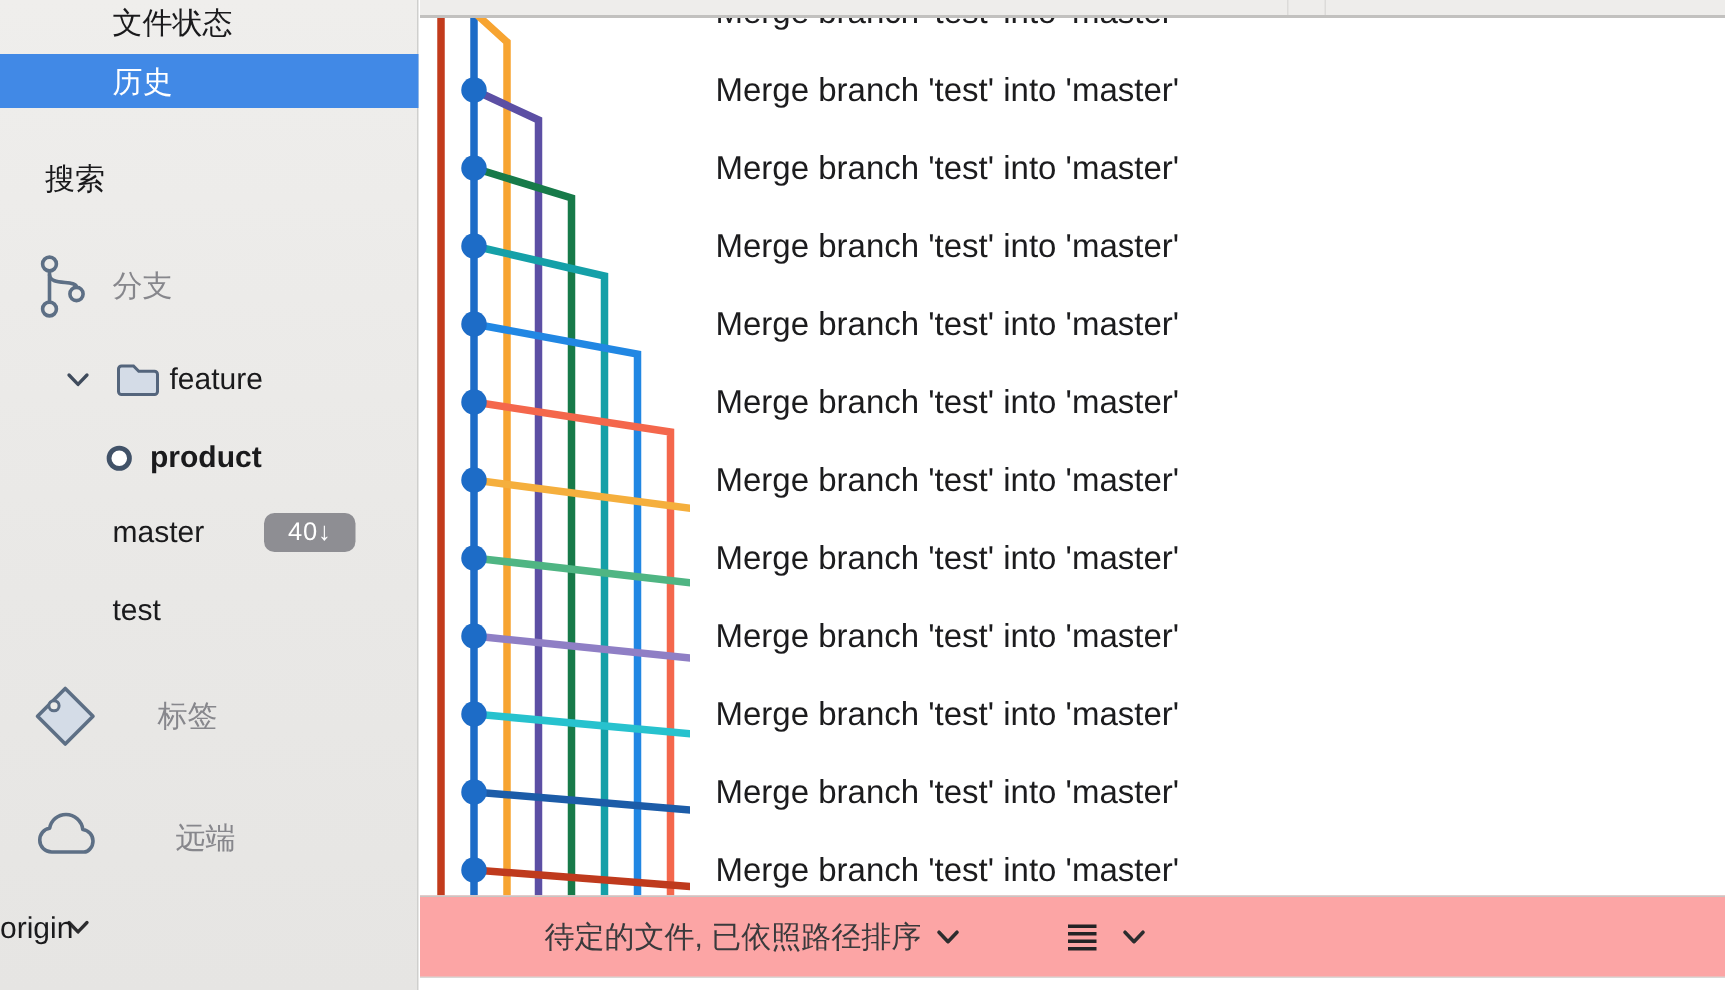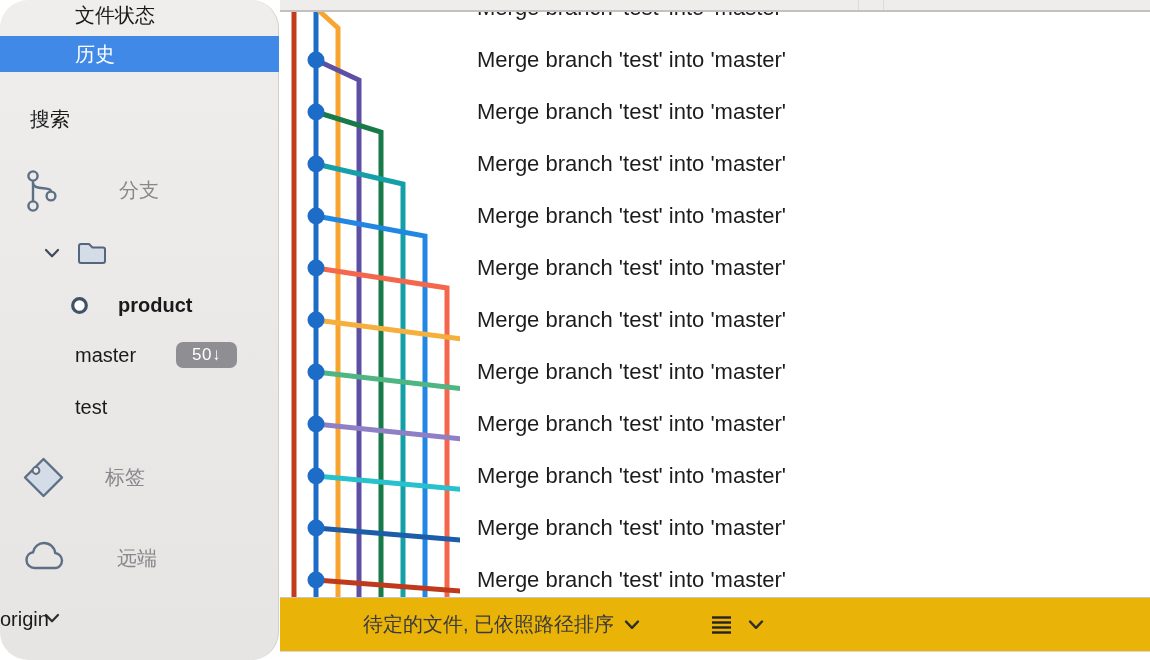--- a/index.html
+++ b/index.html
@@ -2,21 +2,21 @@
 <html><head>
 <meta charset="utf-8">
 <style>
   html,body{margin:0;padding:0;background:#ffffff;}
   .app{position:relative;width:1150px;height:660px;overflow:hidden;
        font-family:"Liberation Sans",sans-serif;background:#ffffff;}
 
   
   .sidebar{position:absolute;left:0;top:0;width:279px;height:660px;
            background:linear-gradient(180deg,#efeeec 0%,#e9e8e6 60%,#e6e5e3 100%);
-           border-right:1px solid #cfcfcd;box-sizing:border-box;border-radius:28px;}
+           border-right:1px solid #cfcfcd;box-sizing:border-box;}
   .side-row{position:absolute;left:0;width:279px;height:28px;display:flex;align-items:center;
             font-size:20px;color:#1a1a1c;box-sizing:border-box;white-space:nowrap;}
   .side-row.selected{background:#4189e6;color:#ffffff;height:36px;}
   .side-row.section{color:#87878c;}
   .side-row.bold{font-weight:bold;}
   .side-icon{position:absolute;display:block;}
   .badge{position:absolute;left:176px;top:1px;width:61px;height:26px;border-radius:7px;
          background:#8e8e93;color:#ffffff;font-size:17px;display:flex;align-items:center;
          justify-content:center;letter-spacing:0.5px;}
 
@@ -24,21 +24,21 @@
   .main{position:absolute;left:280px;top:0;width:870px;height:660px;background:#ffffff;}
   .top-strip{position:absolute;left:0;top:0;width:870px;height:10px;background:#eeedeb;
              border-bottom:2px solid #c2c1bf;z-index:5;}
   .strip-divider{position:absolute;top:0;width:1px;height:10px;background:#dcdbd9;}
   .graph-svg{position:absolute;left:3px;top:0;width:177px;height:597px;z-index:1;}
   .commit-list{position:absolute;left:0;top:0;width:870px;height:597px;z-index:1;}
   .commit-row{position:absolute;left:185px;height:28px;display:flex;align-items:center;
               font-size:22px;color:#1c1c1e;white-space:nowrap;margin-left:12px;}
 
   
-  .bottom-bar{position:absolute;left:0;top:597px;width:870px;height:53px;background:#eab308;
+  .bottom-bar{position:absolute;left:0;top:597px;width:870px;height:53px;background:#fca5a5;
               border-top:1px solid #c7c6c4;border-bottom:1px solid #d9d8d6;z-index:6;box-sizing:content-box;}
   .pending{position:absolute;left:83px;top:0;height:53px;display:flex;align-items:center;gap:10px;
            font-size:20px;color:#3a3a3c;}
   .view-toggle{position:absolute;left:431px;top:0;height:53px;display:flex;align-items:center;gap:16px;}
 </style>
 </head>
 <body>
 
 <div class="app">
 
@@ -56,41 +56,44 @@
       <span>搜索</span>
     </div>
 
     <svg class="side-icon" style="left:26px;top:169px;" width="32" height="44" viewBox="0 0 32 44">
       <circle cx="7" cy="7" r="4.6" fill="none" stroke="#5d6f85" stroke-width="2.4"></circle>
       <line x1="7" y1="11.8" x2="7" y2="32.2" stroke="#5d6f85" stroke-width="2.4"></line>
       <circle cx="7" cy="37" r="4.6" fill="none" stroke="#5d6f85" stroke-width="2.4"></circle>
       <path d="M7 14 C7 22 25 17 25 22.5" fill="none" stroke="#5d6f85" stroke-width="2.4"></path>
       <circle cx="25" cy="27" r="4.4" fill="none" stroke="#5d6f85" stroke-width="2.4"></circle>
     </svg>
-    <div class="side-row section" style="top:176px;padding-left:75px;margin-left:44px;">
+    <div class="side-row section" style="top:176px;padding-left:75px;">
       <span>分支</span>
     </div>
 
     <svg class="side-icon" style="left:44px;top:247px;" width="16" height="12" viewBox="0 0 16 12">
       <polyline points="2,3 8,9.3 14,3" fill="none" stroke="#3f4b5c" stroke-width="2.2" stroke-linecap="round" stroke-linejoin="round"></polyline>
     </svg>
     <svg class="side-icon" style="left:77px;top:240px;" width="30" height="26" viewBox="0 0 30 26">
       <path d="M2 6 C2 4.9 2.9 4 4 4 H12 L15.5 7.5 H26 C27.1 7.5 28 8.4 28 9.5 V21 C28 22.1 27.1 23 26 23 H4 C2.9 23 2 22.1 2 21 Z" fill="#d4dce7" stroke="#54657c" stroke-width="2"></path>
     </svg>
+    <div class="side-row" style="top:239px;padding-left:113px;">
+      <span>feature</span>
+    </div>
 
     <svg class="side-icon" style="left:70px;top:296px;" width="19" height="19" viewBox="0 0 19 19">
       <circle cx="9.5" cy="9.5" r="6.8" fill="#ffffff" stroke="#415268" stroke-width="3.2"></circle>
     </svg>
-    <div class="side-row bold" style="top:291px;padding-left:100px;margin-left:18px;">
+    <div class="side-row bold" style="top:291px;padding-left:100px;">
       <span>product</span>
     </div>
 
     <div class="side-row" style="top:341px;padding-left:75px;">
       <span>master</span>
-      <span class="badge">50↓</span>
+      <span class="badge">40↓</span>
     </div>
 
     <div class="side-row" style="top:393px;padding-left:75px;">
       <span>test</span>
     </div>
 
     <svg class="side-icon" style="left:23px;top:457px;" width="42" height="42" viewBox="0 0 42 42">
       <path d="M20.5 2 L39 20.5 L20.5 39 L2 20.5 Z" fill="#d4dce7" stroke="#5d6f85" stroke-width="2.4" stroke-linejoin="round"></path>
       <circle cx="13" cy="13.5" r="3.4" fill="#ebebe9" stroke="#5d6f85" stroke-width="2"></circle>
     </svg>

